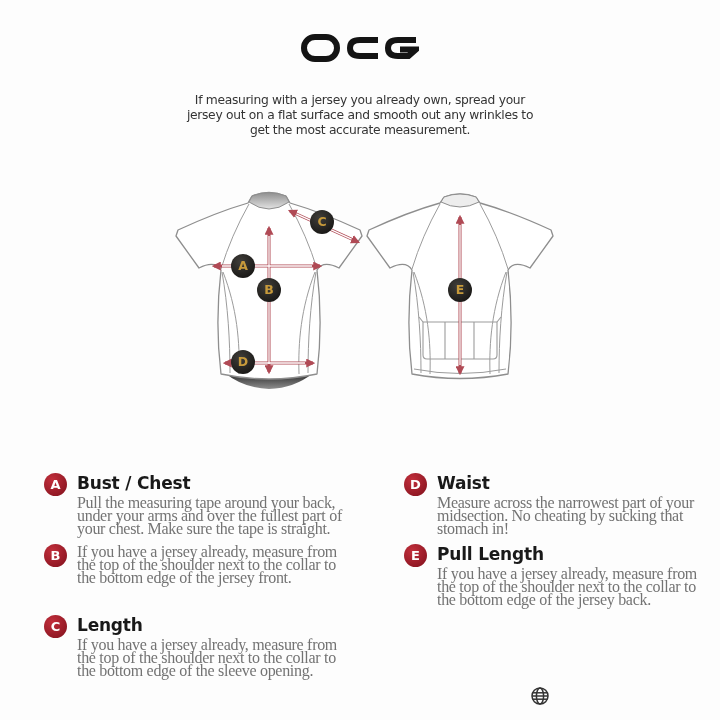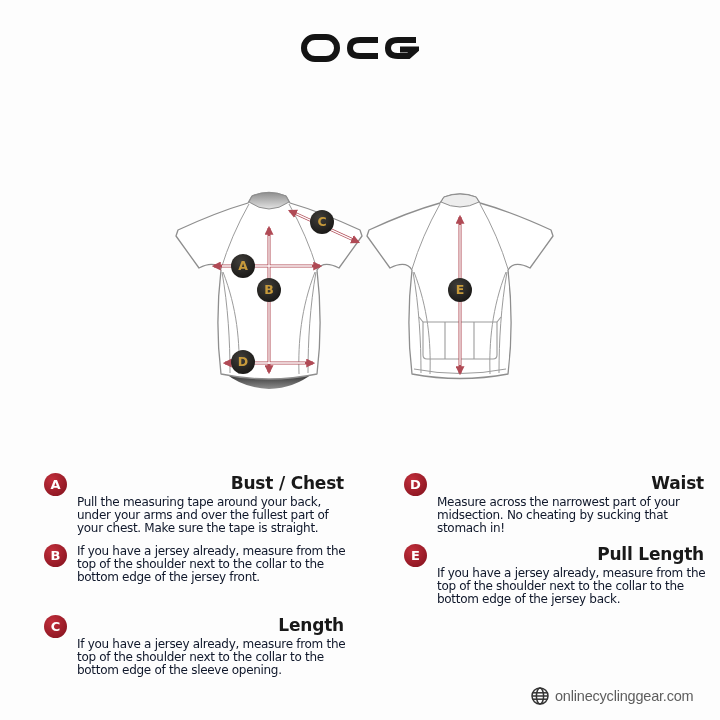--- a/index.html
+++ b/index.html
@@ -31,25 +31,25 @@
   
   .sec{position:absolute;width:300px;}
   .sec .badge{
     position:absolute;left:0;top:1px;width:23px;height:23px;border-radius:50%;
     background:radial-gradient(circle at 36% 30%,#c22f3c,#8d1622 80%);
     color:#ffffff;font-size:13px;font-weight:bold;
     display:flex;align-items:center;justify-content:center;line-height:1;
   }
   .sec h3{
     margin:0 0 0 33px;font-size:17px;line-height:22px;font-weight:bold;
-    letter-spacing:-0.2px;color:#191919;text-align:right;
+    letter-spacing:-0.2px;color:#191919;
   }
   .sec p{
-    margin:2px 0 0 33px;width:280px;font-size:12px;line-height:13.2px;
-    letter-spacing:-0.3px;color:#0f172a;
+    margin:2px 0 0 33px;width:280px;font-size:16px;line-height:13.2px;
+    letter-spacing:-0.3px;color:#737373;font-family:Liberation Serif, serif;
   }
   .sec-a{left:44px;top:472px;}
   .sec-b{left:44px;top:543px;}
   .sec-c{left:44px;top:614px;}
   .sec-d{left:404px;top:472px;}
   .sec-e{left:404px;top:543px;}
   
   .footer{
     position:absolute;left:530px;top:684px;height:24px;
     display:flex;align-items:center;gap:5px;
@@ -68,20 +68,21 @@
     <svg width="118" height="30" viewBox="0 0 118 30">
       <g fill="none" stroke="#141414" stroke-width="6">
         <rect x="3" y="4" width="33" height="22" rx="11"></rect>
         <path d="M 77,7 H 59 Q 49,7 49,15 Q 49,23 59,23 H 77"></path>
         <path d="M 115,7 H 97 Q 87,7 87,15 Q 87,23 97,23 H 107.5 L 115,16.5 H 99" stroke-linejoin="miter"></path>
       </g>
     </svg>
     <span class="sr-only">OCG</span>
   </div>
 
+  <p class="intro">If measuring with a jersey you already own, spread your jersey out on a flat surface and smooth out any wrinkles to get the most accurate measurement.</p>
 
   <svg class="jersey jersey-front" width="200" height="212" viewBox="0 0 200 212">
     <defs>
       <marker id="ah" markerUnits="userSpaceOnUse" markerWidth="9" markerHeight="9" viewBox="0 0 10 10" refX="7.5" refY="5" orient="auto-start-reverse">
         <path d="M0,0 L10,5 L0,10 Z" fill="#b04a55"></path>
       </marker>
       <linearGradient id="collarShade" x1="0" y1="0" x2="0" y2="1">
         <stop offset="0" stop-color="#8f8f8f"></stop>
           <stop offset="1" stop-color="#e3e3e3"></stop>
       </linearGradient>
@@ -210,16 +211,15 @@
   <div class="footer">
     <svg width="20" height="20" viewBox="0 0 20 20">
       <g fill="none" stroke="#333333" stroke-width="1.5">
         <circle cx="10" cy="10" r="8"></circle>
         <ellipse cx="10" cy="10" rx="3.6" ry="8"></ellipse>
         <line x1="2.6" y1="6.8" x2="17.4" y2="6.8"></line>
         <line x1="2" y1="10" x2="18" y2="10"></line>
         <line x1="2.6" y1="13.2" x2="17.4" y2="13.2"></line>
       </g>
     </svg>
-    <span class="site">onlinecyclinggear.com</span>
   </div>
 
 </div>
 
 </body></html>

